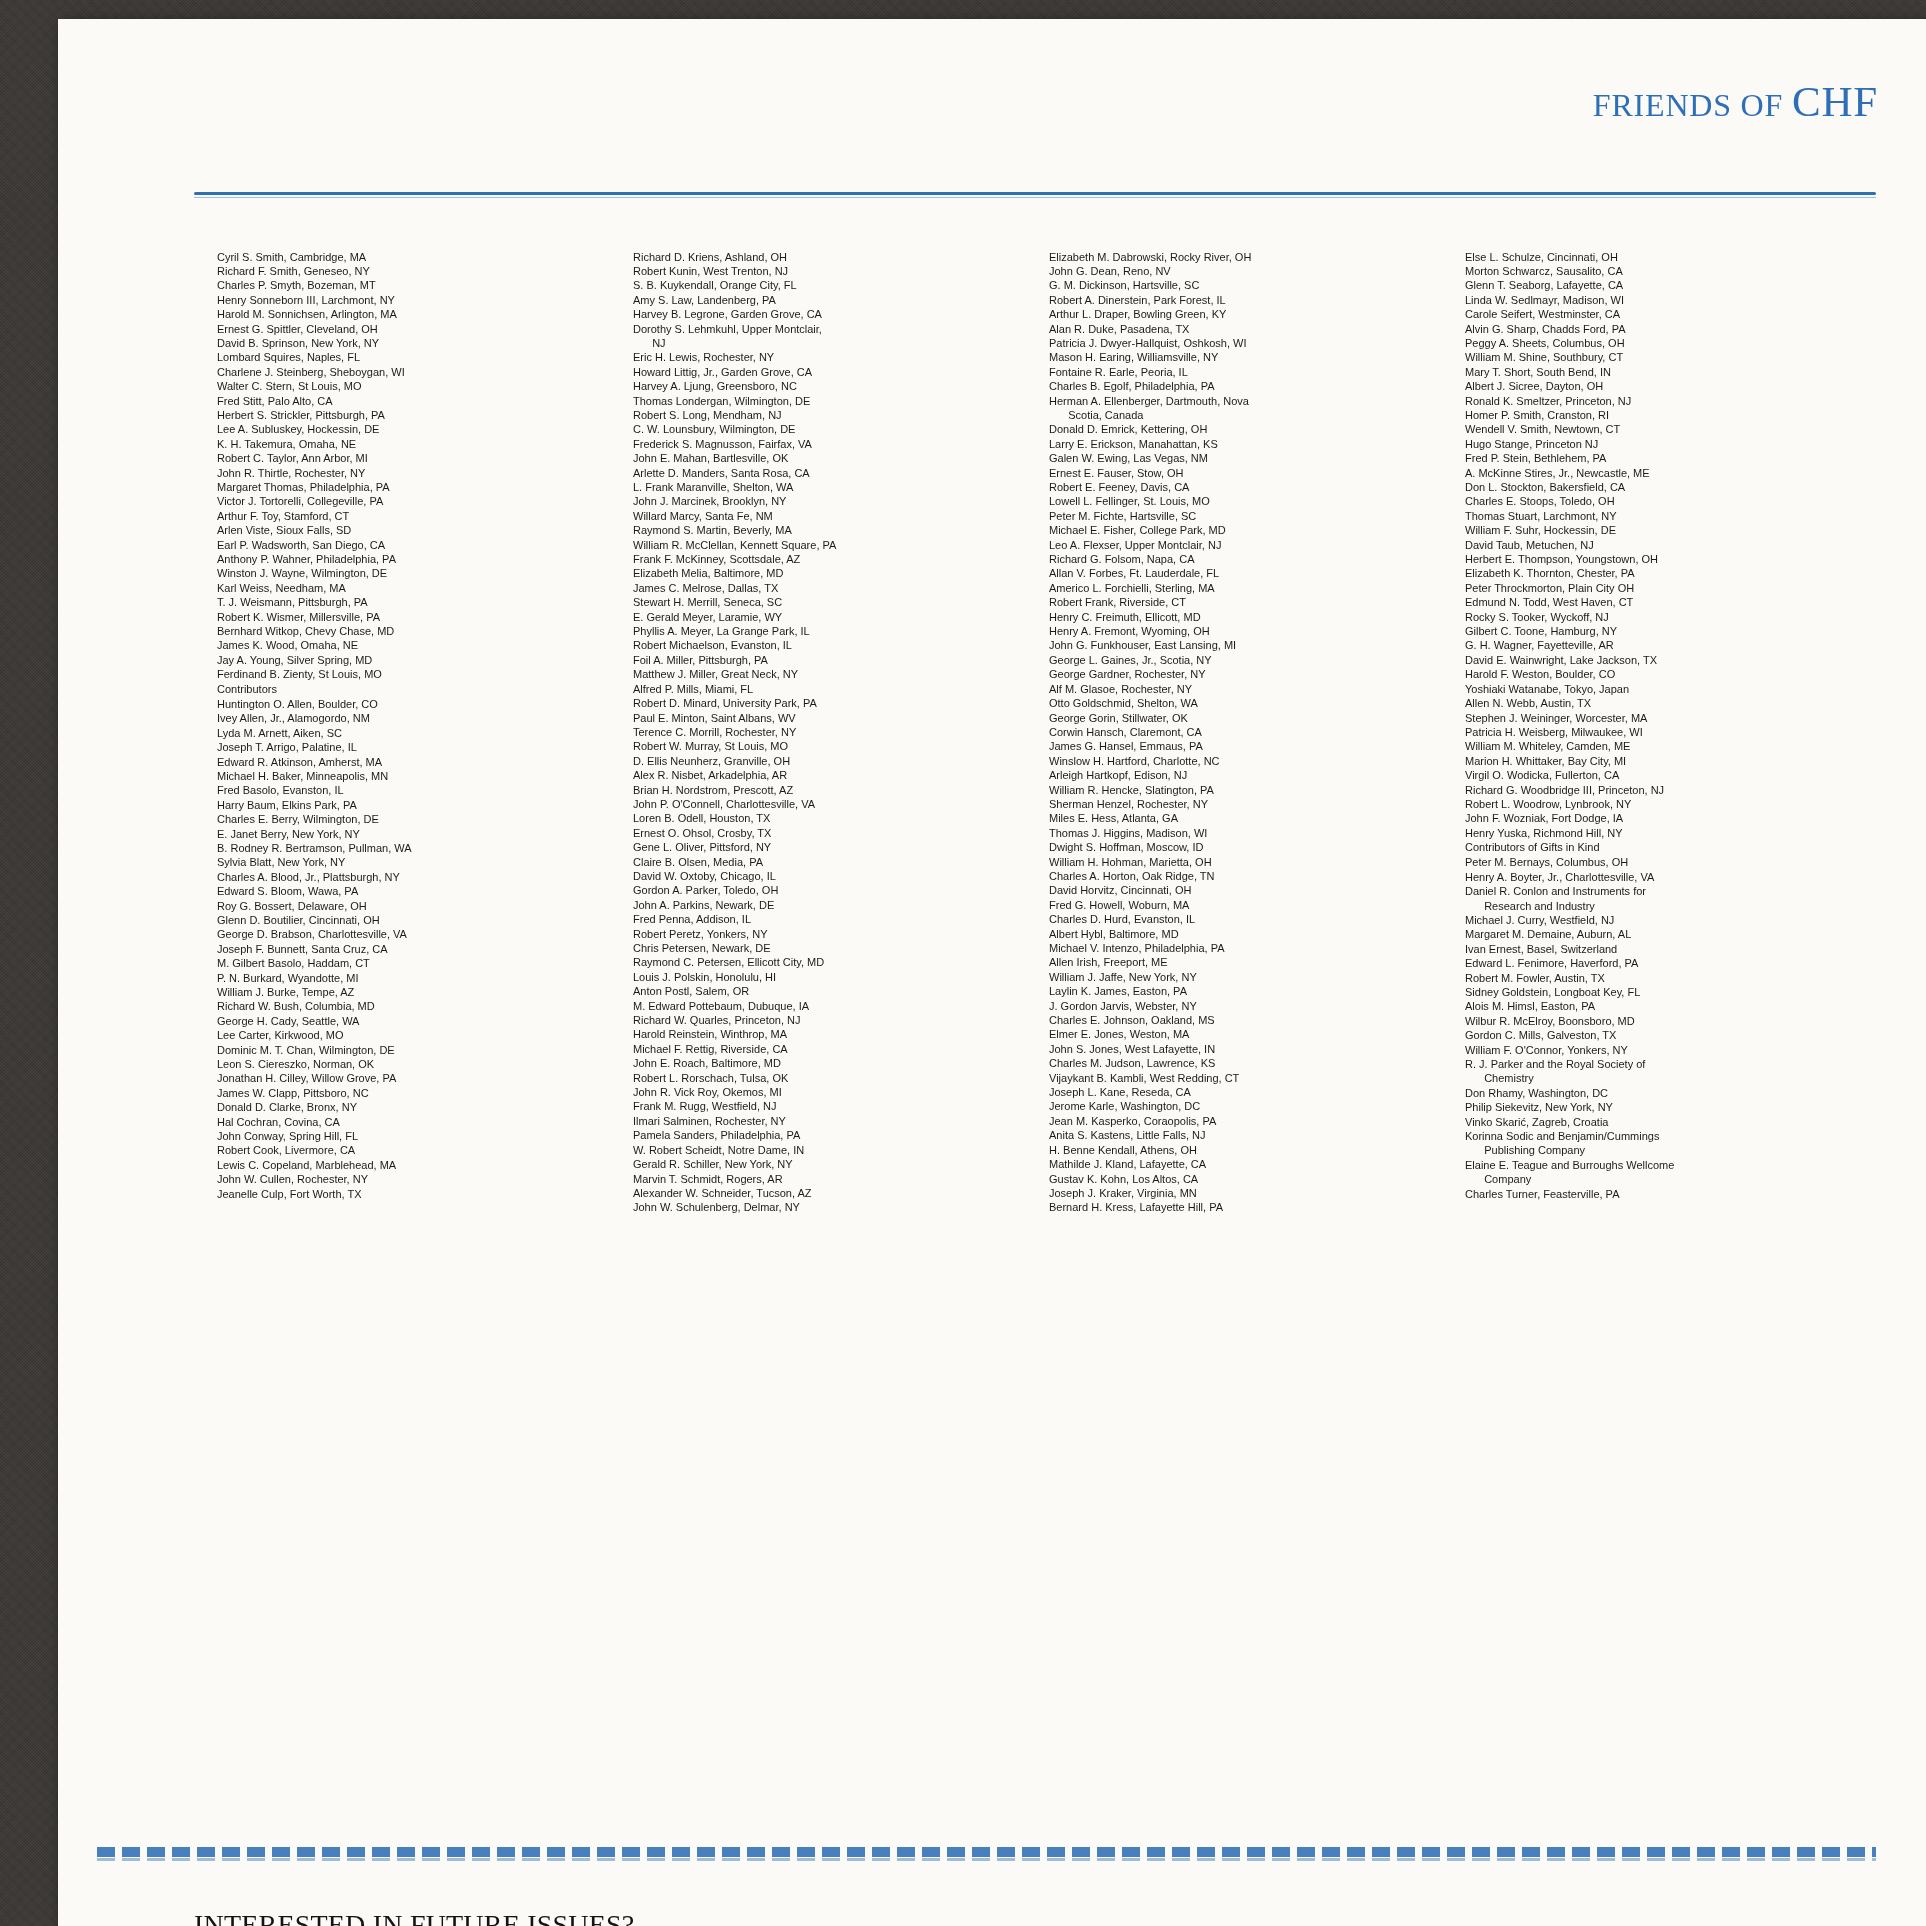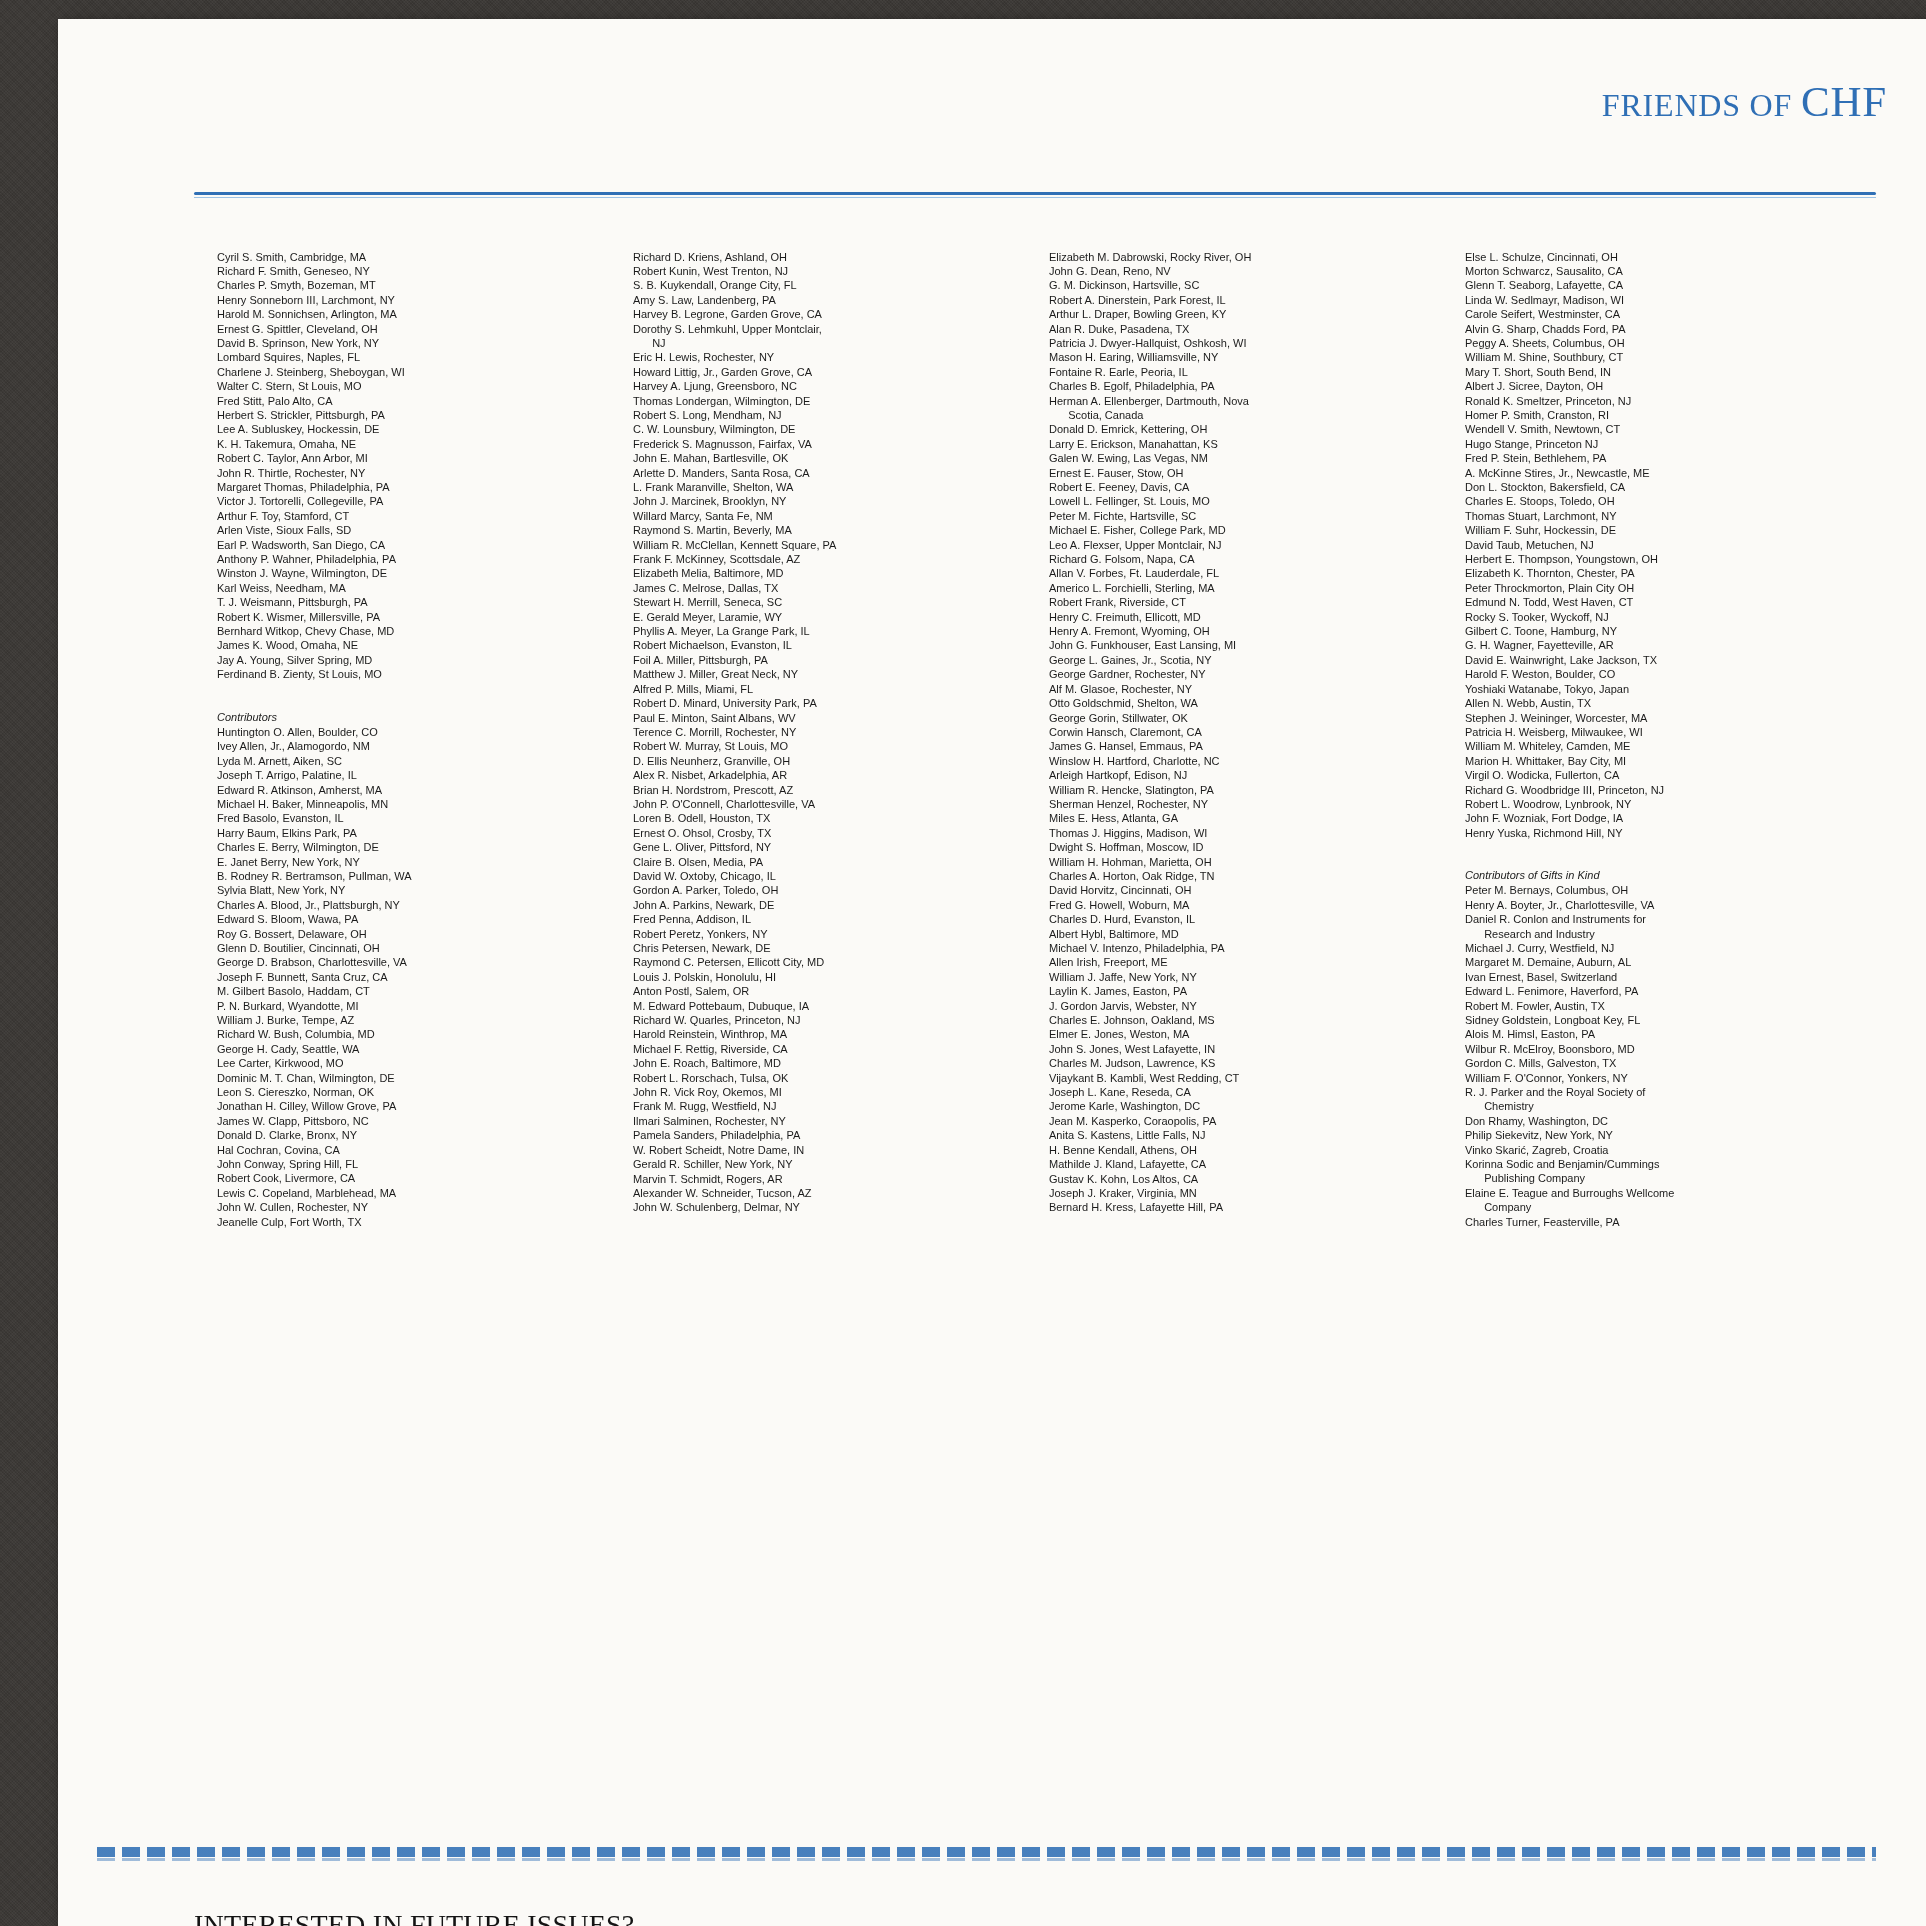--- a/index.html
+++ b/index.html
@@ -28,21 +28,21 @@
   }
   .page-inner {
     position: absolute;
     left: 0; top: 0; right: 0; bottom: 0;
     padding: 0;
   }
 
   
   .masthead {
     position: absolute;
-    right: 116px;
+    right: 125px;
     top: 58px;
     font-family: "Liberation Serif", serif;
     font-size: 43px;
     color: #2f6fb5;
     letter-spacing: 0.8px;
     white-space: nowrap;
   }
   .masthead .sc { font-size: 32px; }
   .header-rule {
     position: absolute;
@@ -77,22 +77,21 @@
     font-size: 11px;
     line-height: 14.4px;
     color: #1b1b1b;
   }
   .donor-col .entry {
     text-indent: -10px;
     padding-left: 10px;
     white-space: pre-wrap;
   }
   .donor-col .section-head {
-    font-style: italic;
-    margin-top: 28px;
+    margin-top: 0;
     margin-bottom: 0.8px;
   }
 
   
   .dash-rule {
     position: absolute;
     left: 39px;
     right: 127px;
     top: 1828px;
     height: 10px;

